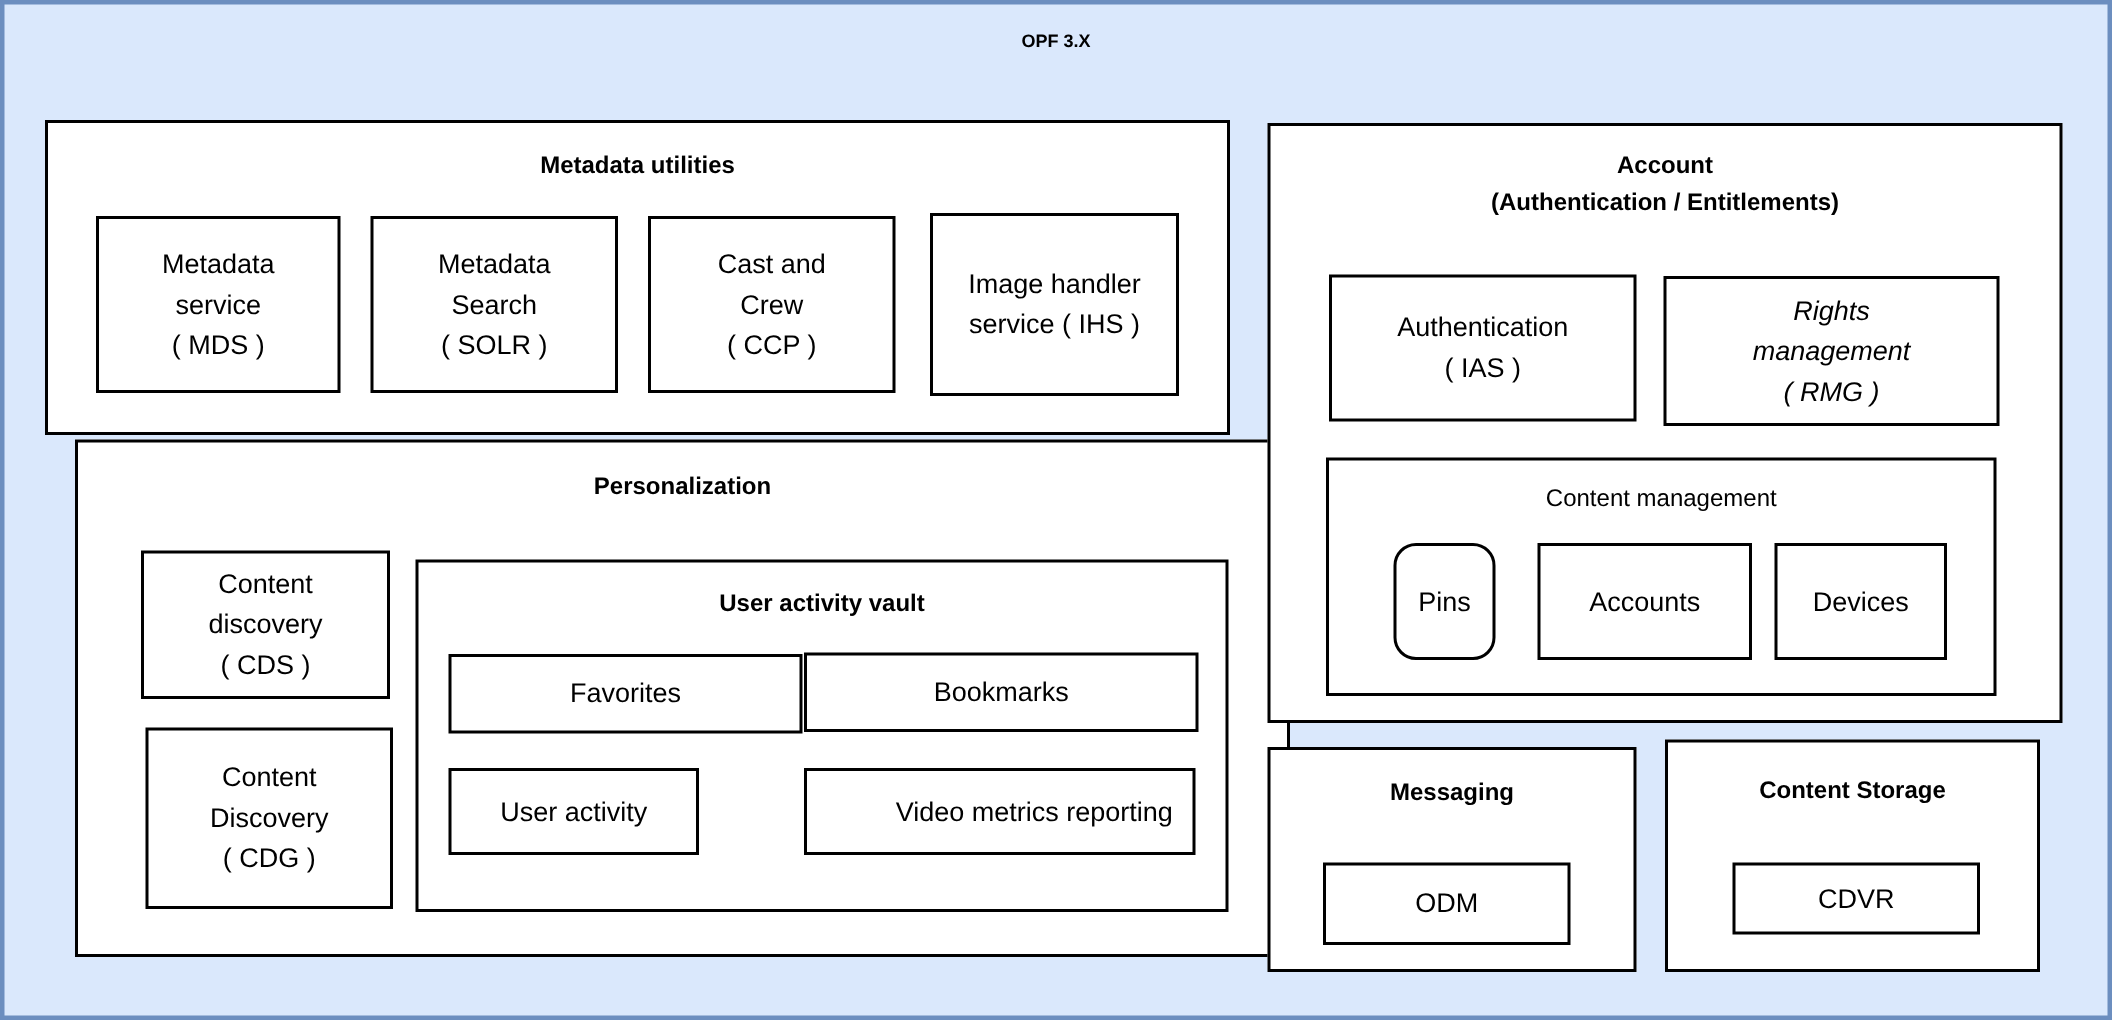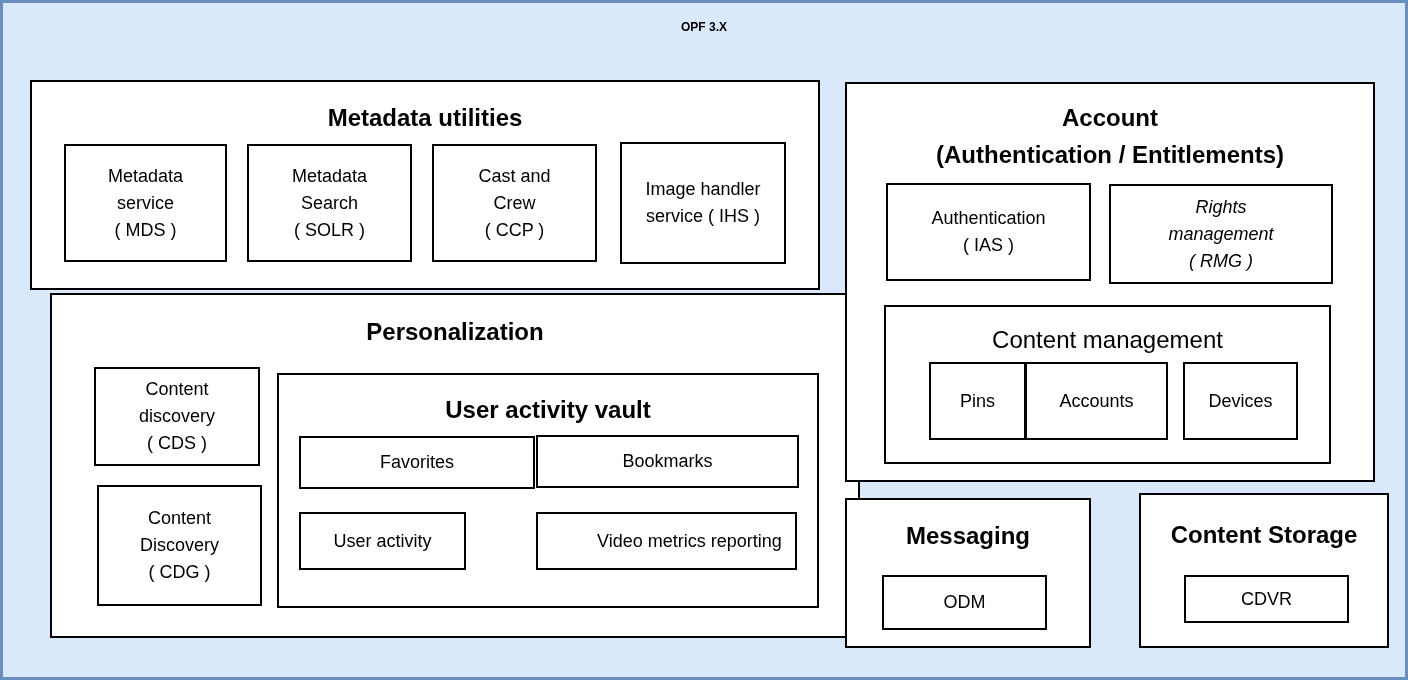--- a/index.html
+++ b/index.html
@@ -33,21 +33,21 @@
   .group {
     position: absolute;
     box-sizing: border-box;
     background: var(--node-fill, #ffffff);
     border: 2px solid var(--node-border, #000000);
   }
   .group-title {
     position: absolute;
     left: 0; right: 0;
     text-align: center;
-    font-size: 24px;
+    font-size: 16px;
     font-weight: bold;
     color: #000;
     white-space: pre-line;
     line-height: 1.55;
   }
   .group-title.regular { font-weight: normal; }
   .leaf {
     position: absolute;
     box-sizing: border-box;
     background: var(--node-fill, #ffffff);
@@ -107,28 +107,28 @@
     <div class="group-title" style="top:15px;">Account
 (Authentication / Entitlements)</div>
     <div class="leaf" style="left:39px; top:99px; width:205px; height:98px;">Authentication
 ( IAS )</div>
     <div class="leaf" style="left:262px; top:100px; width:224px; height:100px;font-style:italic;">Rights
 management
 ( RMG )</div>
 
     <div class="group" style="left:37px; top:221px; width:447px; height:159px;">
       <div class="group-title regular" style="top:14px;">Content management</div>
-      <div class="leaf" style="left:43px; top:55px; width:97px; height:78px;">Pins</div>
+      <div class="leaf" style="left:43px; top:55px; width:68px; height:78px;border-radius:15px;">Pins</div>
       <div class="leaf" style="left:139px; top:55px; width:143px; height:78px;">Accounts</div>
       <div class="leaf" style="left:297px; top:55px; width:115px; height:78px;">Devices</div>
     </div>
   </div>
 
   <div class="group" style="left:845px; top:498px; width:246px; height:150px;">
     <div class="group-title" style="top:17px;">Messaging</div>
     <div class="leaf" style="left:35px; top:75px; width:165px; height:55px;">ODM</div>
   </div>
 
-  <div class="group" style="left:1110px; top:493px; width:250px; height:155px;margin-left:29px;">
+  <div class="group" style="left:1110px; top:493px; width:250px; height:155px;">
     <div class="group-title" style="top:21px;">Content Storage</div>
     <div class="leaf" style="left:43px; top:80px; width:165px; height:48px;">CDVR</div>
   </div>
 </div>
 
 </body></html>

